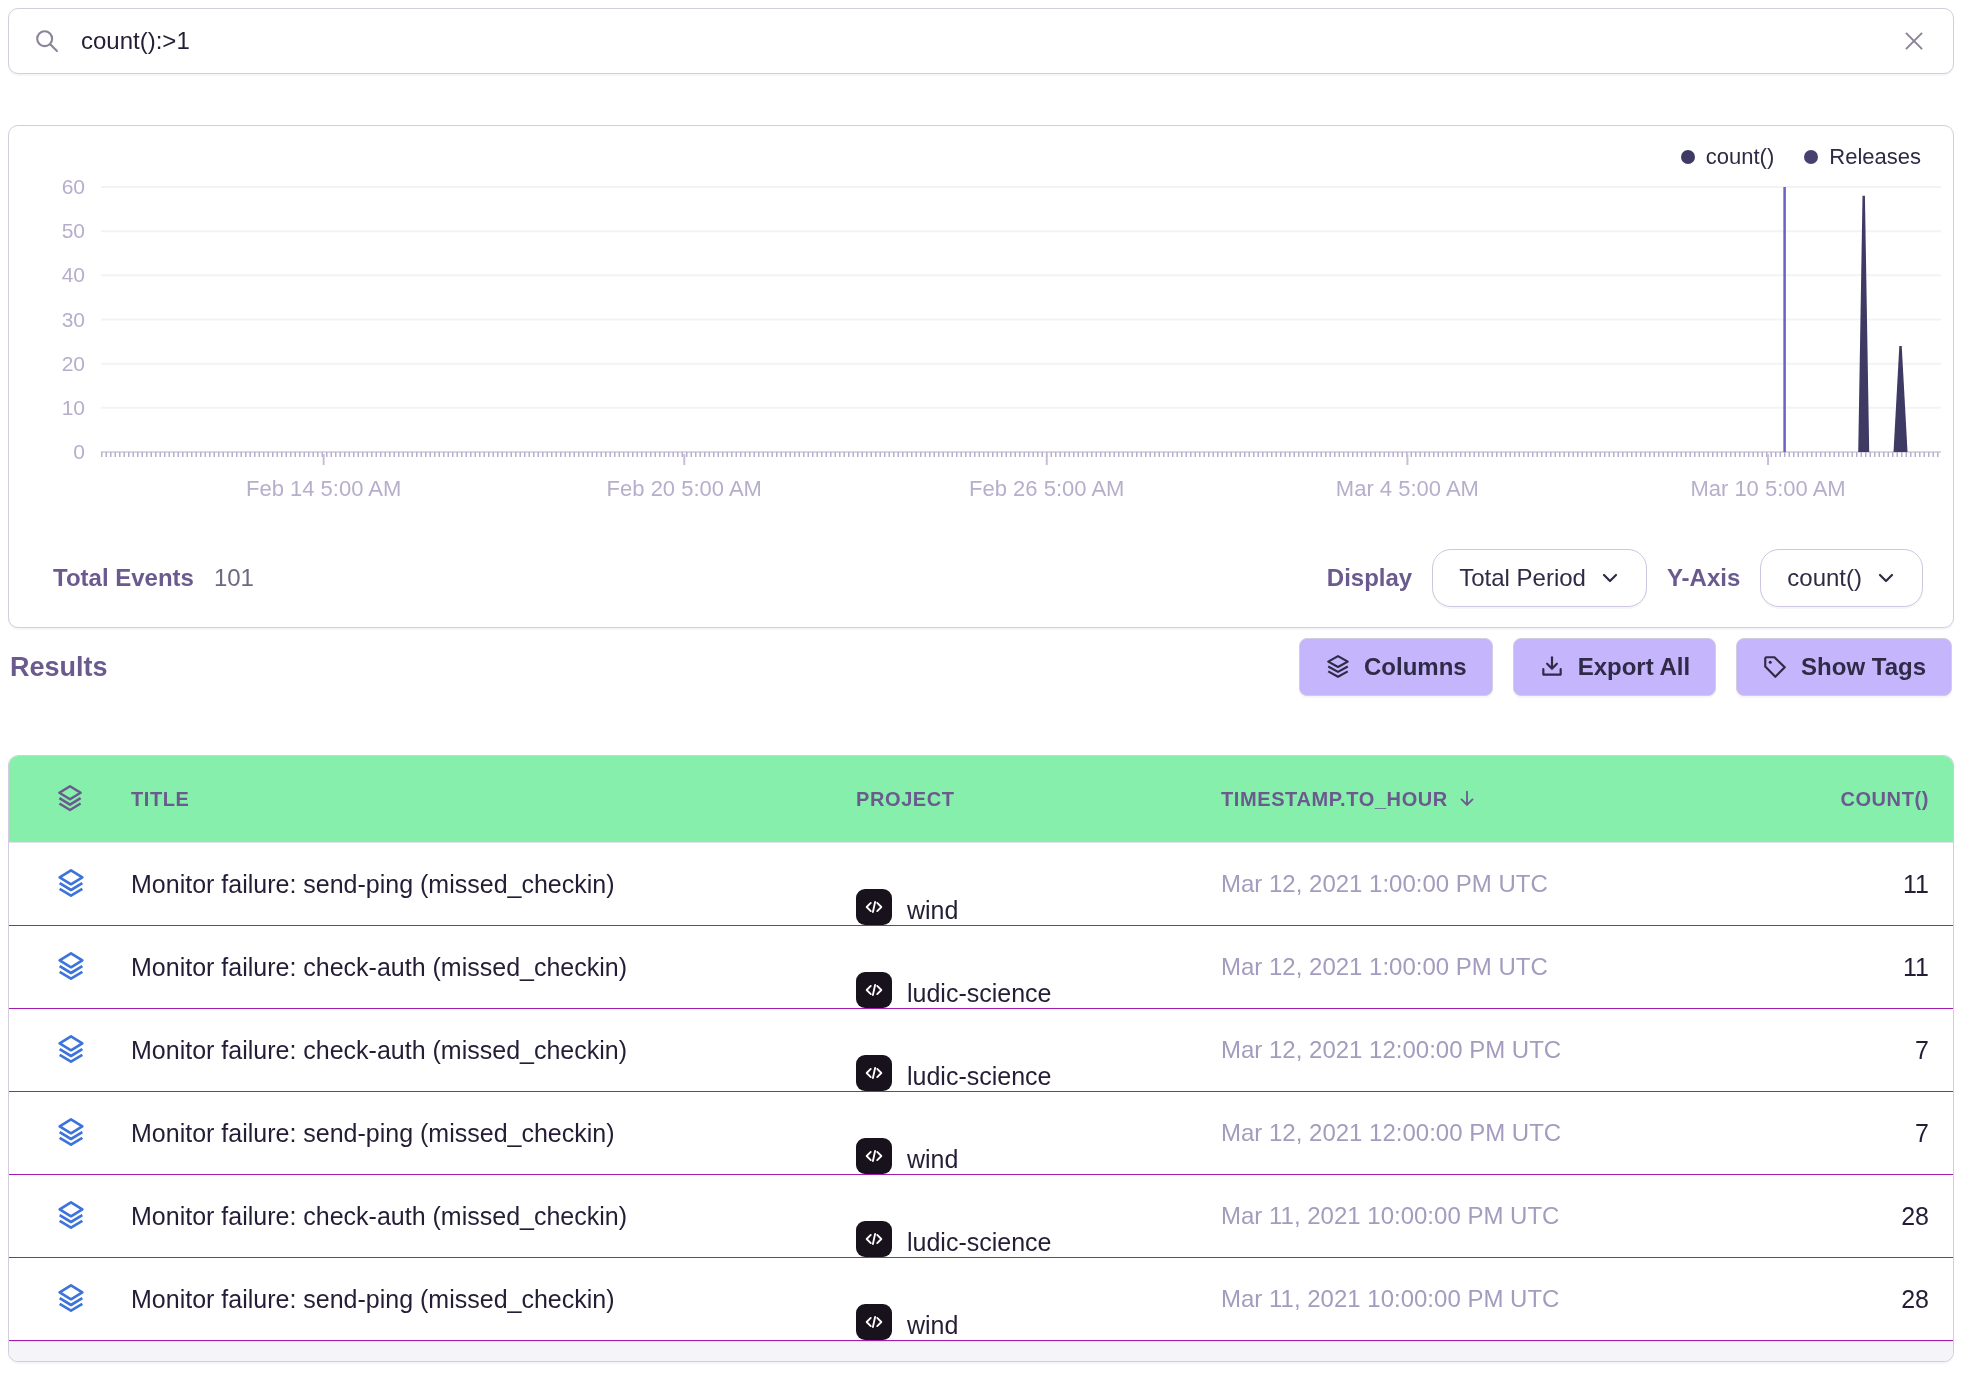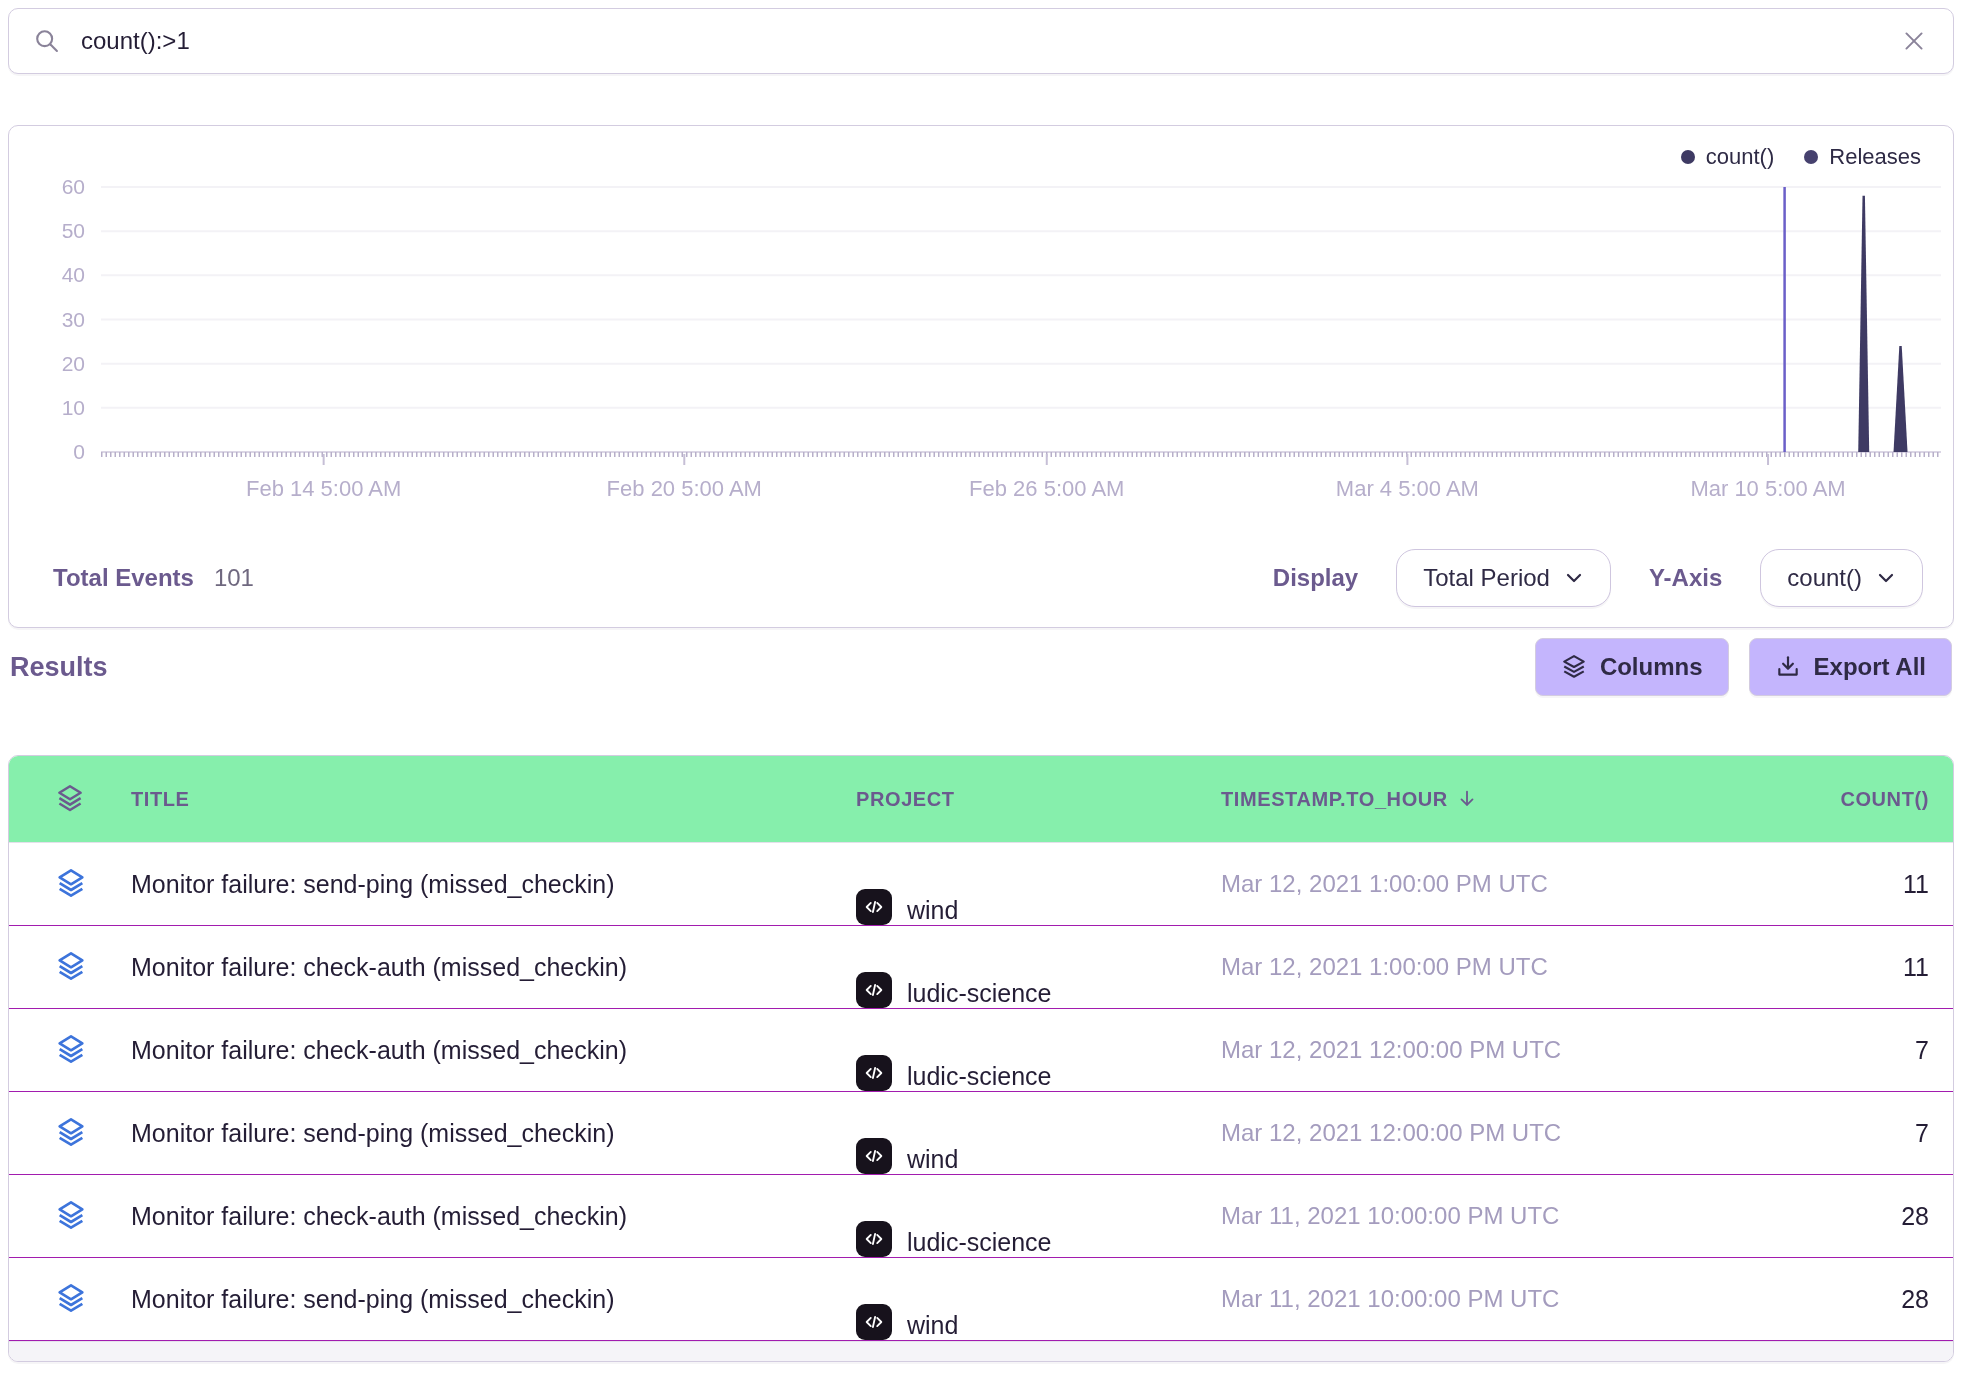--- a/index.html
+++ b/index.html
@@ -19,21 +19,21 @@
   .legend{position:absolute;top:18px;right:32px;display:flex;gap:30px;align-items:center;}
   .legend-item{display:flex;align-items:center;gap:11px;cursor:pointer;}
   .legend-dot{width:14px;height:14px;border-radius:50%;}
   .legend-label{font-size:22px;color:#2E2A45;}
   #chart-svg{position:absolute;left:0;top:0;}
 
   .chart-summary{position:absolute;left:44px;right:30px;bottom:20px;display:flex;align-items:center;}
   .summary-left{display:flex;align-items:center;gap:20px;}
   .bold-purple{font-size:24px;font-weight:bold;color:#6B5A8E;}
   .summary-value{font-size:24px;color:#6F687F;}
-  .summary-right{margin-left:auto;display:flex;align-items:center;gap:38px;text-align:center;}
+  .summary-right{margin-left:auto;display:flex;align-items:center;gap:20px;text-align:center;}
   .dropdown{display:flex;align-items:center;justify-content:center;gap:14px;height:56px;padding:0 26px;background:#fff;
             border:1px solid #CFC6DF;border-radius:19px;box-shadow:0 2px 0 rgba(37,11,54,0.04);cursor:pointer;}
   .dropdown-value{font-size:24px;color:#2F2A45;}
 
   
   .results-bar{position:absolute;left:10px;top:634px;width:1942px;height:66px;display:flex;align-items:center;}
   .results-title{font-size:27px;font-weight:bold;color:#6B5A8E;}
   .results-buttons{margin-left:auto;display:flex;gap:20px;}
   .btn{display:flex;align-items:center;gap:13px;height:56px;padding:0 25px;background:#c4b5fd;border:1px solid #D3CCE0;
        border-radius:8px;box-shadow:0 2px 0 rgba(37,11,54,0.04);cursor:pointer;}
@@ -154,20 +154,27 @@
         <span class="btn-label">Columns</span>
       </span>
       <span class="btn">
         <svg width="26" height="26" viewBox="0 0 24 24" fill="none" stroke="#2F2A45" stroke-width="2" stroke-linecap="round" stroke-linejoin="round">
           <line x1="12" y1="3" x2="12" y2="13"></line>
           <polyline points="7.5,9 12,13.5 16.5,9"></polyline>
           <polyline points="4,14 4,19 20,19 20,14"></polyline>
         </svg>
         <span class="btn-label">Export All</span>
       </span>
+      <span class="btn">
+        <svg width="26" height="26" viewBox="0 0 24 24" fill="none" stroke="#2F2A45" stroke-width="2" stroke-linejoin="round">
+          <path d="M11.5 3 H4.2 a1.2 1.2 0 0 0 -1.2 1.2 V11.5 L12.3 21 L21 12.3 Z"></path>
+          <circle cx="7.6" cy="7.6" r="1.4" fill="#2F2A45" stroke="none"></circle>
+        </svg>
+        <span class="btn-label">Show Tags</span>
+      </span>
     </div>
   </div>
 
   <div class="panel table-panel">
     <div class="tbl-grid tbl-header">
       <span class="row-icon">
         <svg width="30" height="30" viewBox="0 0 24 24" fill="none" stroke="#6B5A8E" stroke-width="2" stroke-linejoin="round">
           <path d="M12 1.8 L20.5 7 L12 12.2 L3.5 7 Z"></path>
           <path d="M20.5 11.3 L12 16.5 L3.5 11.3"></path>
           <path d="M20.5 15.6 L12 20.8 L3.5 15.6"></path>

